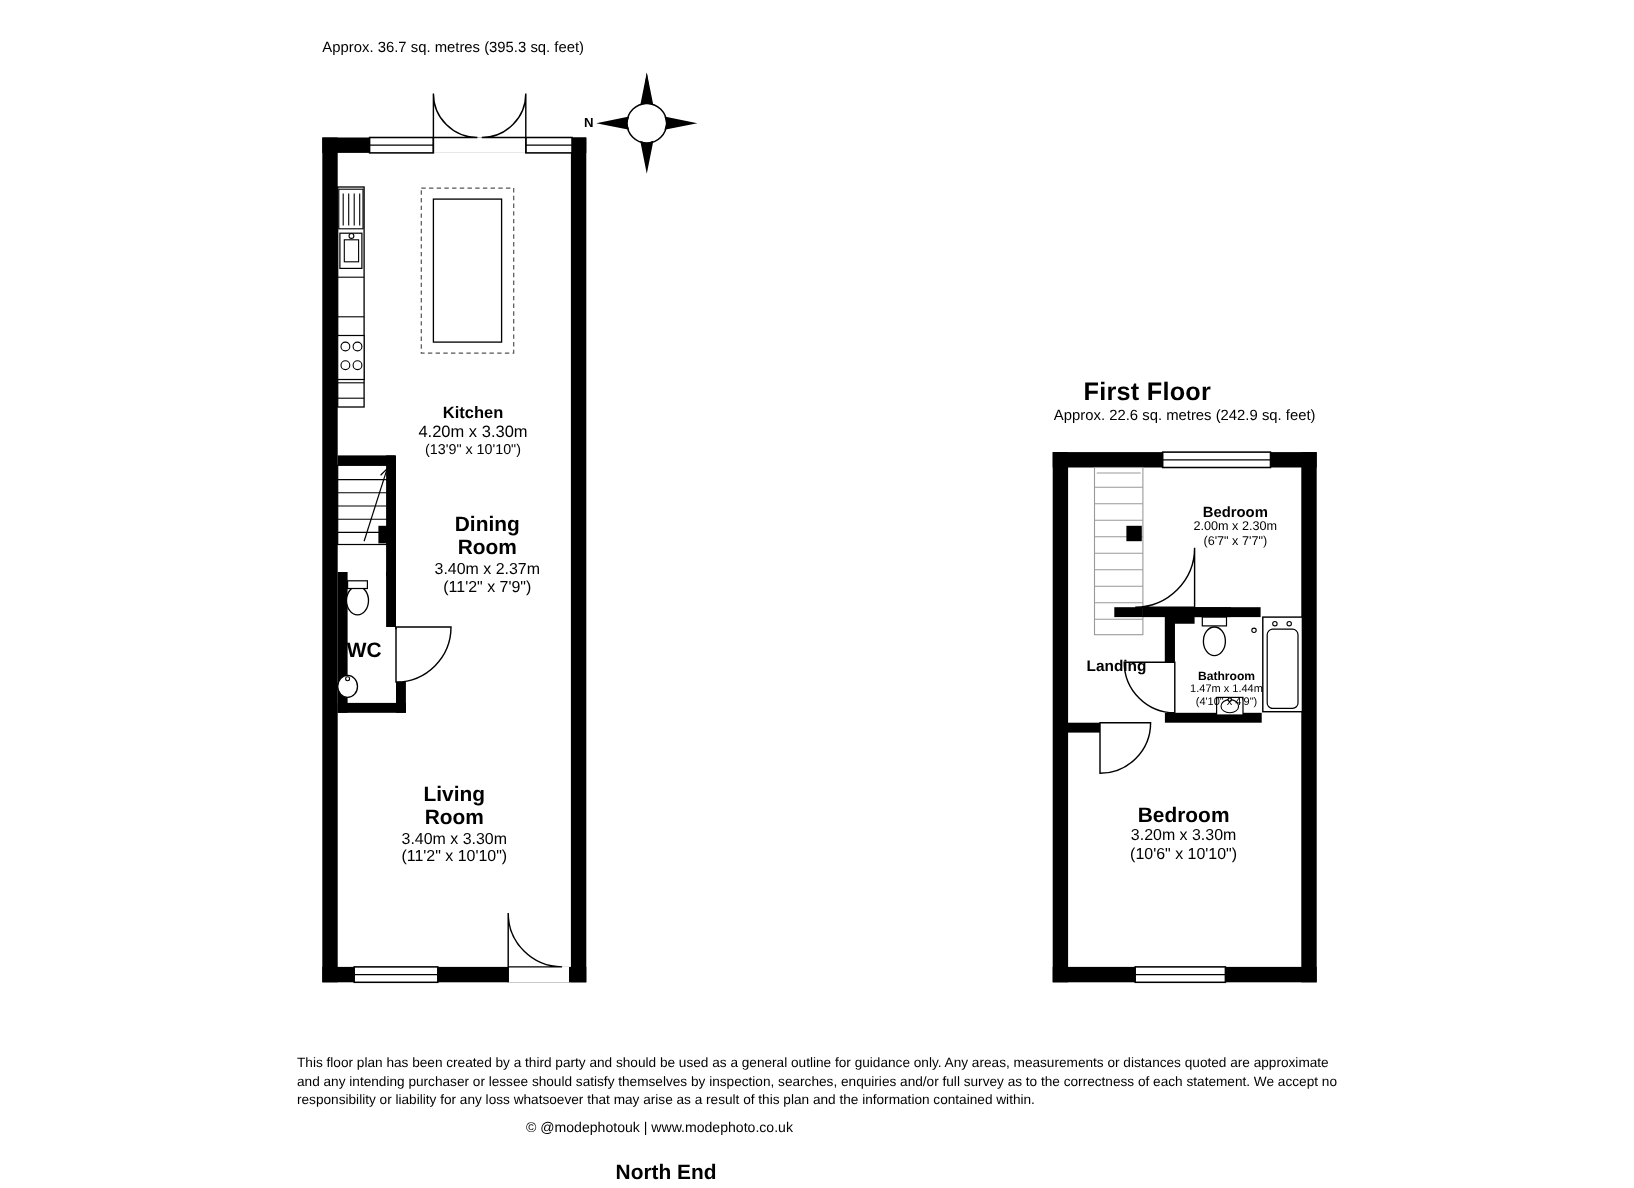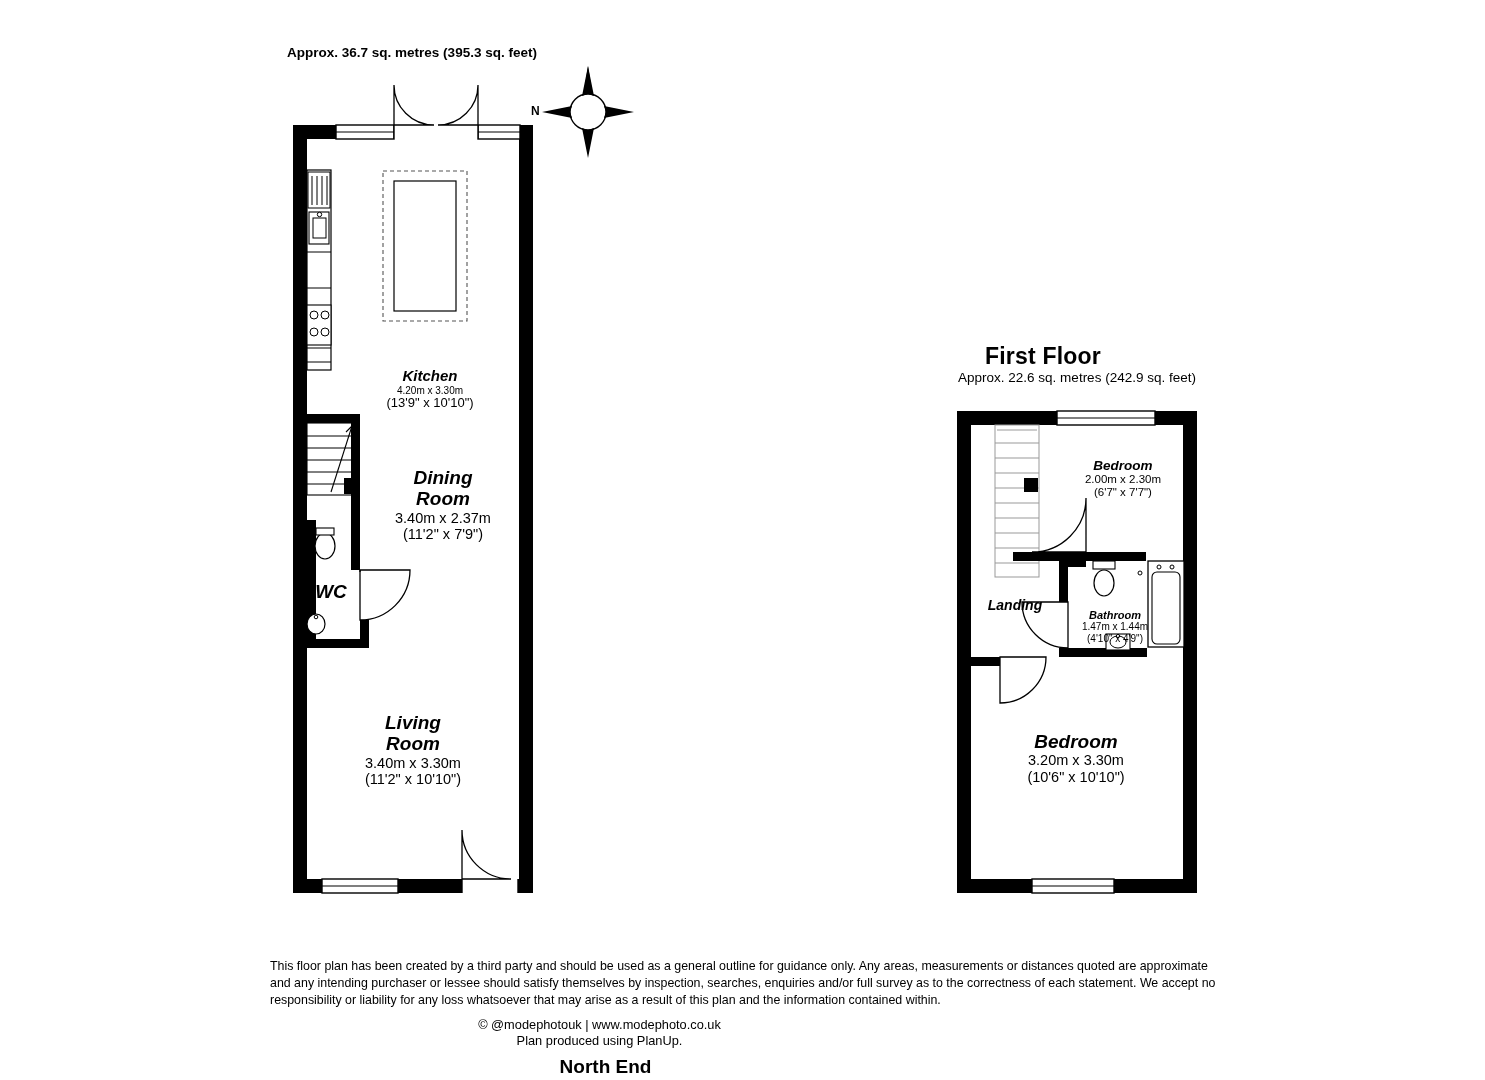--- a/index.html
+++ b/index.html
@@ -39,21 +39,20 @@
   .room-label {
     position: absolute;
     text-align: center;
     white-space: nowrap;
     line-height: 1.12;
   }
   .room-name {
     font-weight: bold;
     font-size: 19px;
     display: block;
-    font-style: italic;
   }
   .room-name.small {
     font-size: 13.5px;
   }
   .room-name.mid {
     font-size: 15px;
   }
   .room-dims {
     font-size: 14.5px;
     display: block;
@@ -296,27 +295,27 @@
     <g transform="translate(588,112)">
       <circle cx="0" cy="0" r="18" fill="#fff" stroke="#000" stroke-width="1.4"></circle>
       <polygon points="0,-46 6,-16 0,-18 -6,-16" fill="#000"></polygon>
       <polygon points="0,46 6,16 0,18 -6,16" fill="#000"></polygon>
       <polygon points="-46,0 -16,-6 -18,0 -16,6" fill="#000"></polygon>
       <polygon points="46,0 16,-6 18,0 16,6" fill="#000"></polygon>
       <polygon points="0,-46 4,-20 0,-18 -4,-20" fill="#000"></polygon>
     </g>
   </svg>
 
-  <div class="floor-sub" style="left:236px; top:45px; width:352px;font-weight:bold;">Approx. 36.7 sq. metres (395.3 sq. feet)</div>
+  <div class="floor-sub" style="left:236px; top:35px; width:352px;">Approx. 36.7 sq. metres (395.3 sq. feet)</div>
 
   <div class="compass-n" style="left:531px; top:104px;">N</div>
 
   <div class="room-label" style="left:330px; top:368px; width:200px;">
     <span class="room-name mid">Kitchen</span>
-    <span class="room-dims" style="font-size:10px;">4.20m x 3.30m</span>
+    <span class="room-dims" style="font-size:15px;">4.20m x 3.30m</span>
     <span class="room-dims" style="font-size:13px;">(13'9" x 10'10")</span>
   </div>
 
   <div class="room-label" style="left:343px; top:467px; width:200px;">
     <span class="room-name">Dining</span>
     <span class="room-name">Room</span>
     <span class="room-dims">3.40m x 2.37m</span>
     <span class="room-dims">(11'2" x 7'9")</span>
   </div>
 
@@ -353,17 +352,16 @@
   <div class="room-label" style="left:978px; top:731px; width:196px;">
     <span class="room-name">Bedroom</span>
     <span class="room-dims">3.20m x 3.30m</span>
     <span class="room-dims">(10'6" x 10'10")</span>
   </div>
 
 
   <div class="disclaimer" style="top:958px;">This floor plan has been created by a third party and should be used as a general outline for guidance only. Any areas, measurements or distances quoted are approximate and any intending purchaser or lessee should satisfy themselves by inspection, searches, enquiries and/or full survey as to the correctness of each statement. We accept no responsibility or liability for any loss whatsoever that may arise as a result of this plan and the information contained within.</div>
 
   <div class="credits" style="top:1016px;">© @modephotouk | www.modephoto.co.uk</div>
-  <div class="credits" style="top:1032px;">Plan produced using PlanUp.</div>
 
   <div class="bottom-title" style="top:1056px;">North End</div>
 
 </div>
 
 </body></html>

